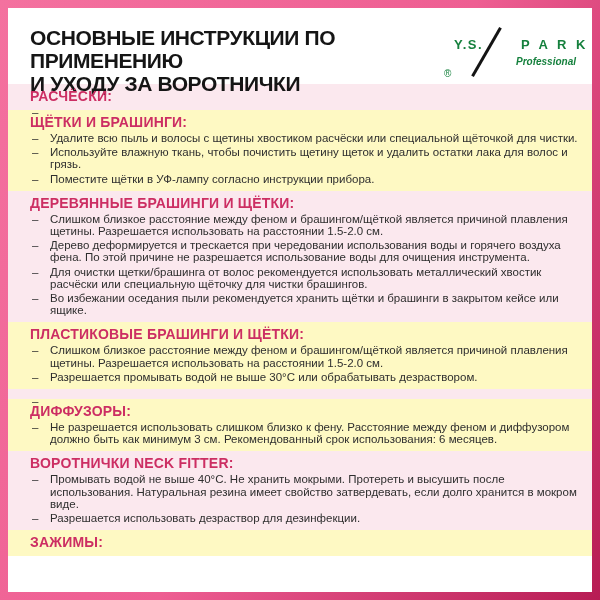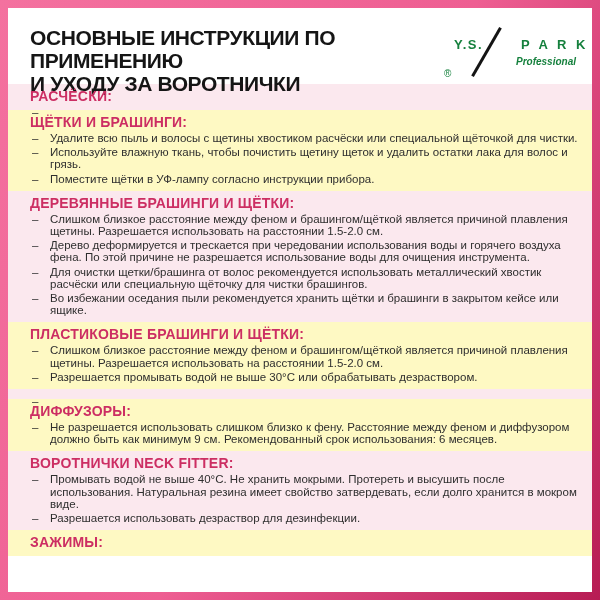--- a/index.html
+++ b/index.html
@@ -106,21 +106,21 @@
 
   <section class="section tinted">
     <ul class="bullets">
             <li><span class="dash">–</span></li>
           </ul>
   </section>
 
   <section class="section">
     <h2 class="sec-heading">ДИФФУЗОРЫ:</h2>
     <ul class="bullets">
-            <li><span class="dash">–</span><span>Не разрешается использовать слишком близко к фену. Расстояние между феном и диффузором должно быть как минимум 9 см. Рекомендованный срок использования: 6 месяцев.</span></li>
+            <li><span class="dash">–</span><span>Не разрешается использовать слишком близко к фену. Расстояние между феном и диффузором должно быть как минимум 3 см. Рекомендованный срок использования: 6 месяцев.</span></li>
           </ul>
   </section>
 
   <section class="section tinted">
     <h2 class="sec-heading">ВОРОТНИЧКИ NECK FITTER:</h2>
     <ul class="bullets">
             <li><span class="dash">–</span><span>Промывать водой не выше 40°C. Не хранить мокрыми. Протереть и высушить после использования. Натуральная резина имеет свойство затвердевать, если долго хранится в мокром виде.</span></li>
             <li><span class="dash">–</span><span>Разрешается использовать дезраствор для дезинфекции.</span></li>
           </ul>
   </section>

